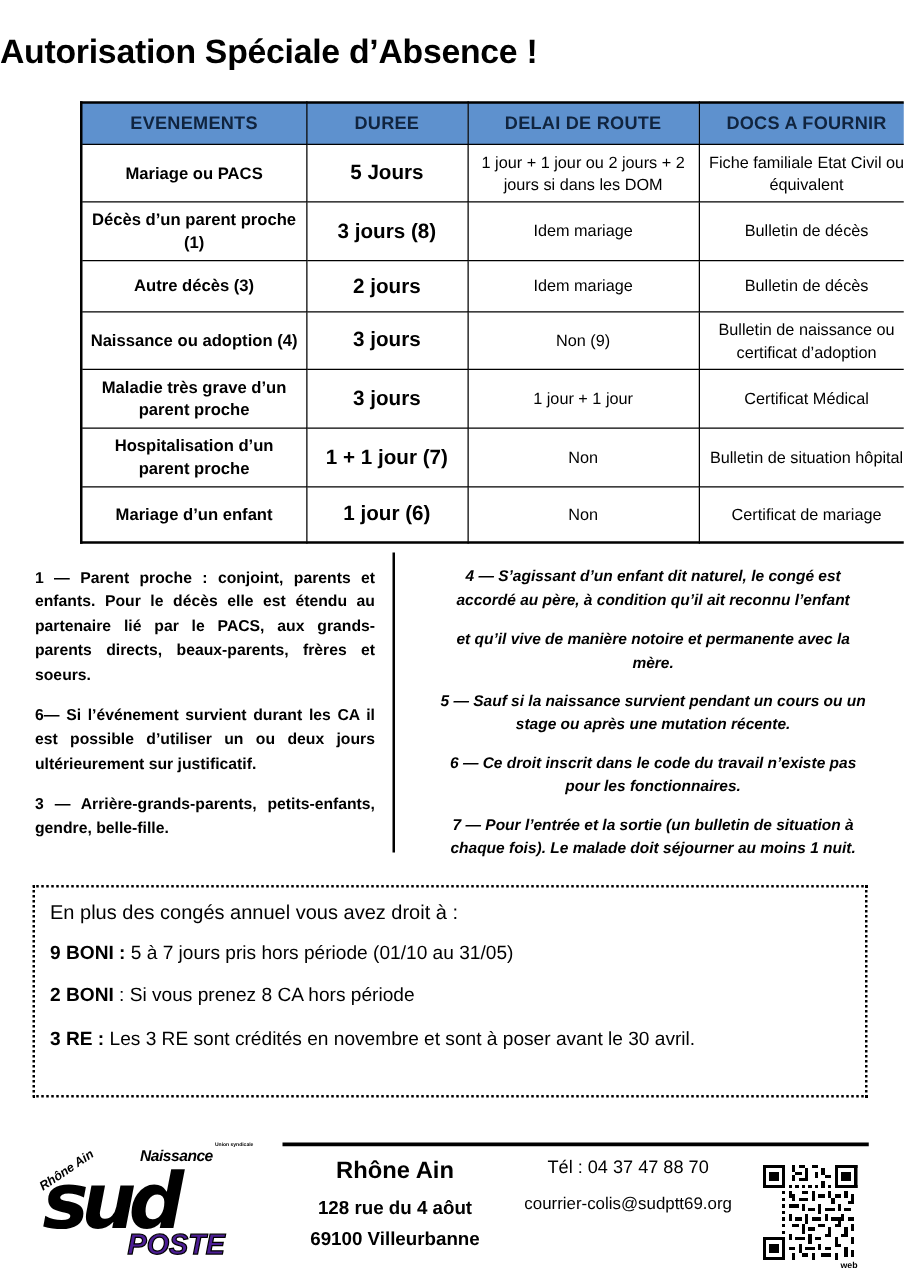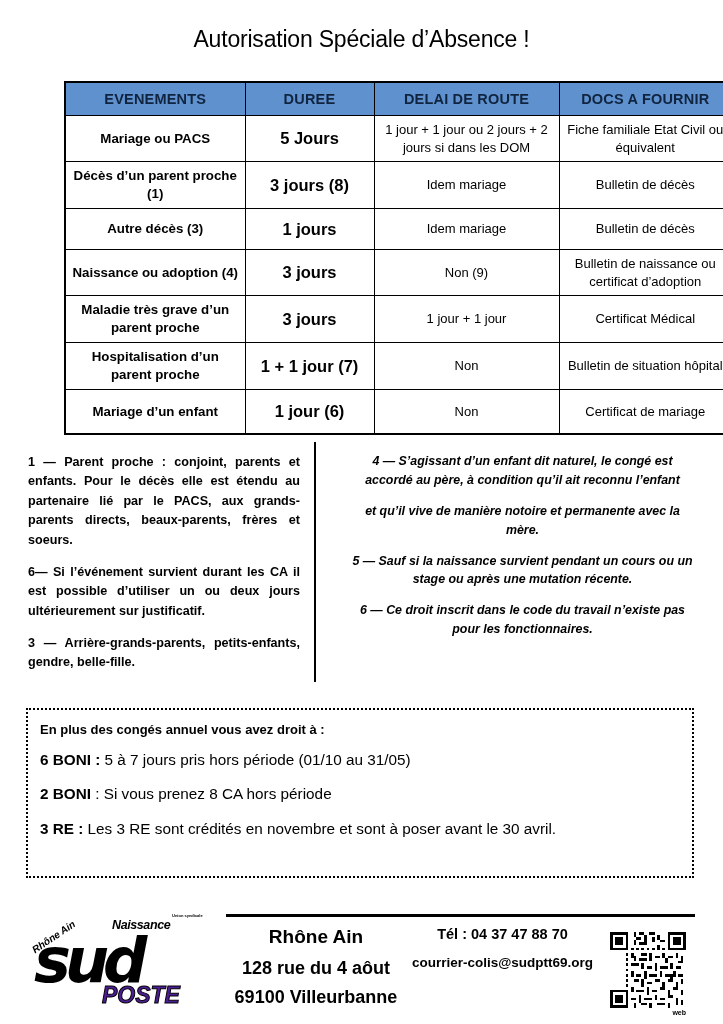--- a/index.html
+++ b/index.html
@@ -23,23 +23,23 @@
     height: 1024px;
     background: #ffffff;
   }
 
   
   .title {
     position: absolute;
     left: 0;
     top: 26px;
     width: 723px;
-    text-align: center;
-    font-size: 23px;
-    font-weight: normal;
+    text-align: left;
+    font-size: 27px;
+    font-weight: bold;
     letter-spacing: -0.2px;
     color: #000;
   }
 
   
   .table-wrap {
     position: absolute;
     left: 28px;
     top: 81px;
     width: 667px;
@@ -135,22 +135,22 @@
     position: absolute;
     left: 26px;
     top: 708px;
     width: 668px;
     height: 170px;
     border: 2px dotted #000;
     box-sizing: border-box;
     padding: 10px 8px 8px 10px;
   }
   .bonus-title {
-    font-size: 13px;
-    font-weight: bold;
+    font-size: 16px;
+    font-weight: normal;
     margin: 2px 0 14px 2px;
   }
   .bonus-line {
     font-size: 15.3px;
     margin: 0 0 16px 2px;
     line-height: 1.2;
   }
   .bonus-line b { font-weight: bold; }
 
   
@@ -239,36 +239,36 @@
     top: 26px;
     width: 180px;
     text-align: center;
   }
   .address .org {
     font-size: 19px;
     font-weight: bold;
     margin-bottom: 10px;
   }
   .address .line {
-    font-size: 18px;
+    font-size: 15px;
     font-weight: bold;
     margin-bottom: 8px;
   }
 
   
   .contact {
     position: absolute;
     left: 400px;
     top: 26px;
     width: 205px;
     text-align: center;
   }
   .contact .line {
     font-size: 13.5px;
-    font-weight: bold;
+    font-weight: normal;
     margin-bottom: 13px;
     white-space: nowrap;
   }
   .contact .tel { font-size: 14.5px; }
 
   
   .qr-wrap {
     position: absolute;
     left: 610px;
     top: 32px;
@@ -318,21 +318,21 @@
           <td>Fiche familiale Etat Civil ou équivalent</td>
         </tr>
         <tr>
           <td class="ev">Décès d’un parent proche (1)</td>
           <td class="dur">3 jours (8)</td>
           <td>Idem mariage</td>
           <td>Bulletin de décès</td>
         </tr>
         <tr>
           <td class="ev">Autre décès (3)</td>
-          <td class="dur">1 jours</td>
+          <td class="dur">2 jours</td>
           <td>Idem mariage</td>
           <td>Bulletin de décès</td>
         </tr>
         <tr class="tall">
           <td class="ev">Naissance ou adoption (4)</td>
           <td class="dur">3 jours</td>
           <td>Non (9)</td>
           <td>Bulletin de naissance ou certificat d’adoption</td>
         </tr>
         <tr class="tall">
@@ -364,27 +364,28 @@
       <p class="note">1 — Parent proche : conjoint, parents et enfants. Pour le décès elle est étendu au partenaire lié par le PACS, aux grands-parents directs, beaux-parents, frères et soeurs.</p>
       <p class="note">6— Si l’événement survient durant les CA il est possible d’utiliser un ou deux jours ultérieurement sur justificatif.</p>
       <p class="note">3 — Arrière-grands-parents, petits-enfants, gendre, belle-fille.</p>
     </div>
 
     <div class="notes-col notes-right">
       <p class="note">4 — S’agissant d’un enfant dit naturel, le congé est accordé au père, à condition qu’il ait reconnu l’enfant</p>
       <p class="note">et qu’il vive de manière notoire et permanente avec la mère.</p>
       <p class="note">5 — Sauf si la naissance survient pendant un cours ou un stage ou après une mutation récente.</p>
       <p class="note">6 — Ce droit inscrit dans le code du travail n’existe pas pour les fonctionnaires.</p>
+      <p class="note">7 — Pour l’entrée et la sortie (un bulletin de situation à chaque fois). Le malade doit séjourner au moins 1 nuit.</p>
     </div>
   </div>
 
   <div class="bonus-box">
     <div class="bonus-title">En plus des congés annuel vous avez droit à :</div>
     <div class="bonus-line">
-      <b>6 BONI :</b><span> 5 à 7 jours pris hors période (01/10 au 31/05)</span>
+      <b>9 BONI :</b><span> 5 à 7 jours pris hors période (01/10 au 31/05)</span>
     </div>
     <div class="bonus-line">
       <b>2 BONI</b><span> : Si vous prenez 8 CA hors période</span>
     </div>
     <div class="bonus-line">
       <b>3 RE :</b><span> Les 3 RE sont crédités en novembre et sont à poser avant le 30 avril.</span>
     </div>
   </div>
 
   <div class="footer">

